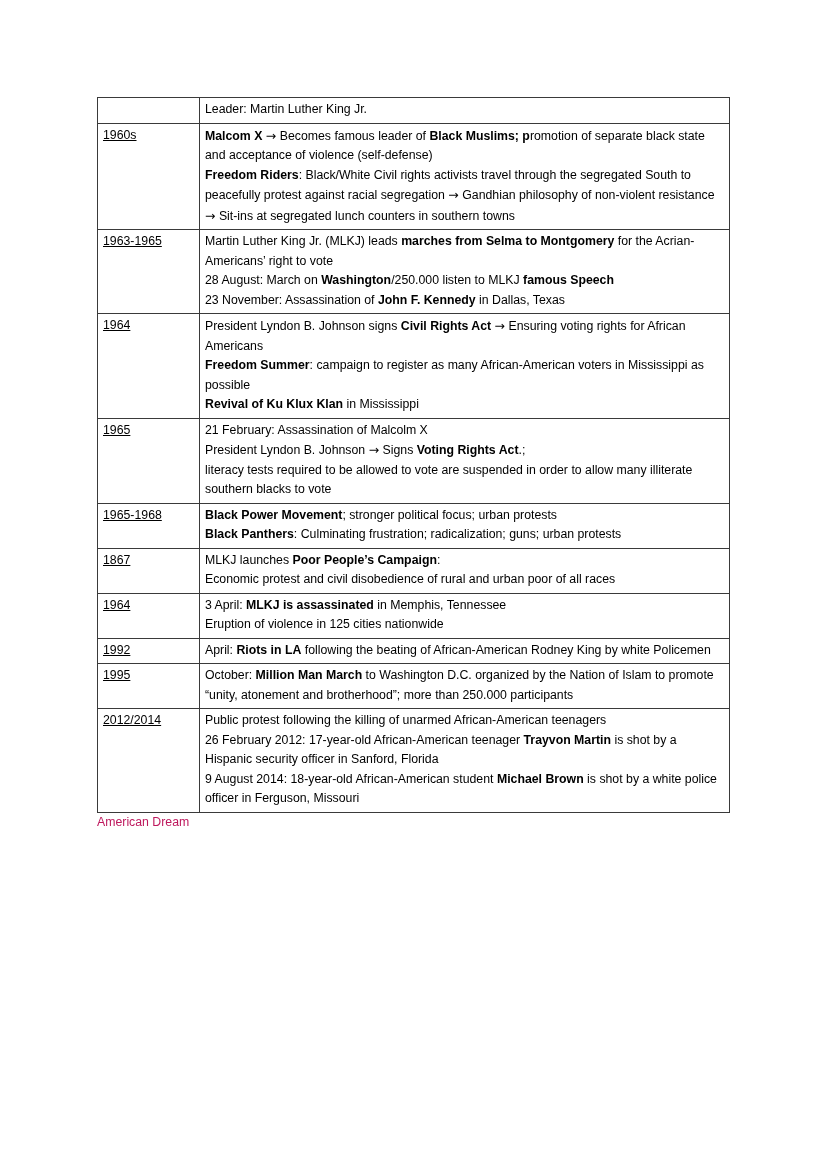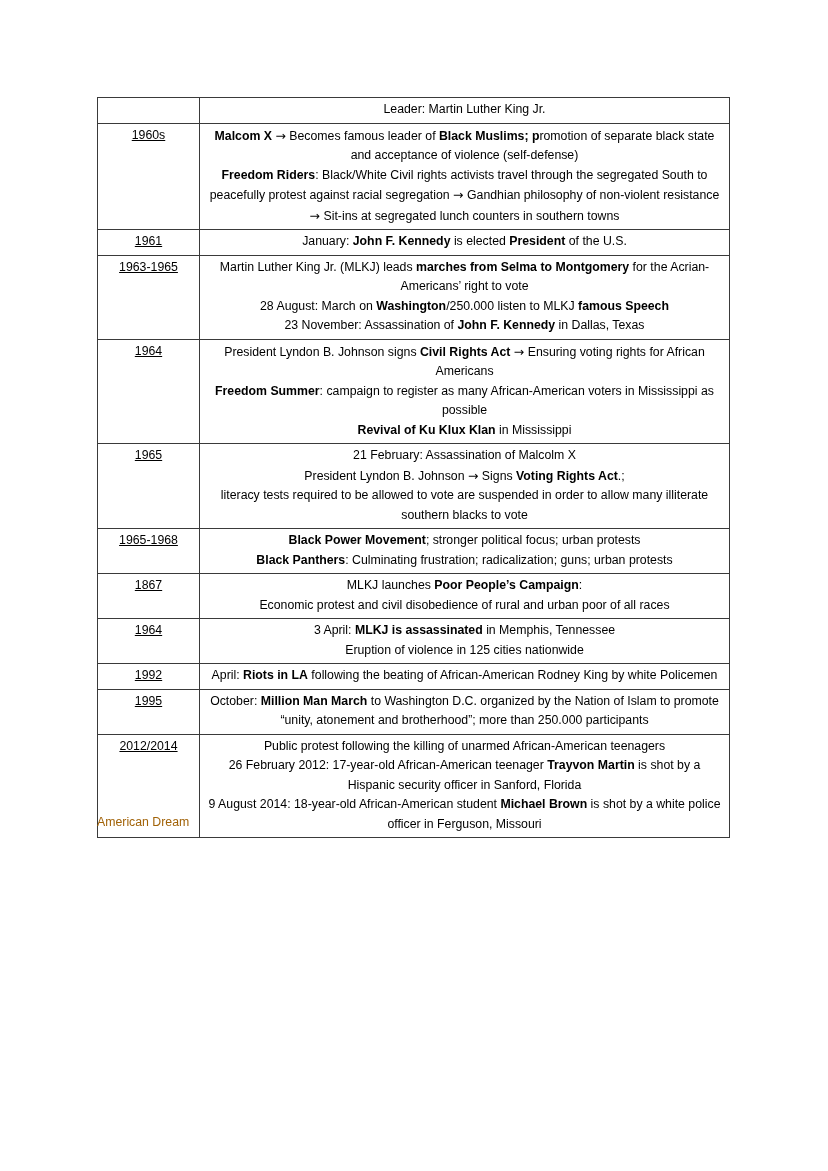--- a/index.html
+++ b/index.html
@@ -31,21 +31,20 @@
     border-collapse: collapse;
     table-layout: fixed;
     font-size: 12.3px;
     line-height: 19.5px;
   }
   .timeline-table td {
     border: 1px solid #3a3a3a;
     vertical-align: top;
     padding: 2px 5px 3px 5px;
     word-wrap: break-word;
-    text-align: center;
   }
   .col-year {
     width: 102px;
     text-decoration: underline;
   }
   .col-event {
     width: 530px;
   }
   .cell-line {
     display: block;
@@ -56,21 +55,21 @@
   .arrow {
     font-family: "DejaVu Sans", sans-serif;
     font-size: 12.5px;
   }
   .footer-note {
     position: absolute;
     left: 97px;
     top: 813px;
     font-size: 12.3px;
     line-height: 19.5px;
-    color: #a16207;
+    color: #be185d;
   }
 </style>
 </head>
 <body>
 
 <div class="page">
 
   <table class="timeline-table">
     <colgroup>
       <col class="col-year">
@@ -81,26 +80,20 @@
           <td class="col-year"></td>
           <td class="col-event">
             <span class="cell-line"><span>Leader: Martin Luther King Jr.</span></span>
           </td>
         </tr>
         <tr>
           <td class="col-year">1960s</td>
           <td class="col-event">
             <span class="cell-line"><b>Malcom X </b><span class="arrow">→</span><span> Becomes famous leader of </span><b>Black Muslims; p</b><span>romotion of separate black state and acceptance of violence (self-defense)</span></span>
             <span class="cell-line"><span class="bi">Freedom Riders</span><span>: Black/White Civil rights activists travel through the segregated South to peacefully protest against racial segregation </span><span class="arrow">→</span><span> Gandhian philosophy of non-violent resistance </span><span class="arrow">→</span><span> Sit-ins at segregated lunch counters in southern towns</span></span>
-          </td>
-        </tr>
-        <tr>
-          <td class="col-year">1961</td>
-          <td class="col-event">
-            <span class="cell-line"><span>January: </span><span class="bi">John F. Kennedy</span><span> is elected </span><b>President</b><span> of the U.S.</span></span>
           </td>
         </tr>
         <tr>
           <td class="col-year">1963-1965</td>
           <td class="col-event">
             <span class="cell-line"><span>Martin Luther King Jr. (MLKJ) leads </span><b>marches from Selma to Montgomery</b><span> for the Acrian-Americans’ right to vote</span></span>
             <span class="cell-line"><span>28 August: March on </span><b>Washington</b><span>/250.000 listen to MLKJ </span><b>famous Speech</b></span>
             <span class="cell-line"><span>23 November: Assassination of </span><b>John F. Kennedy</b><span> in Dallas, Texas</span></span>
           </td>
         </tr>

